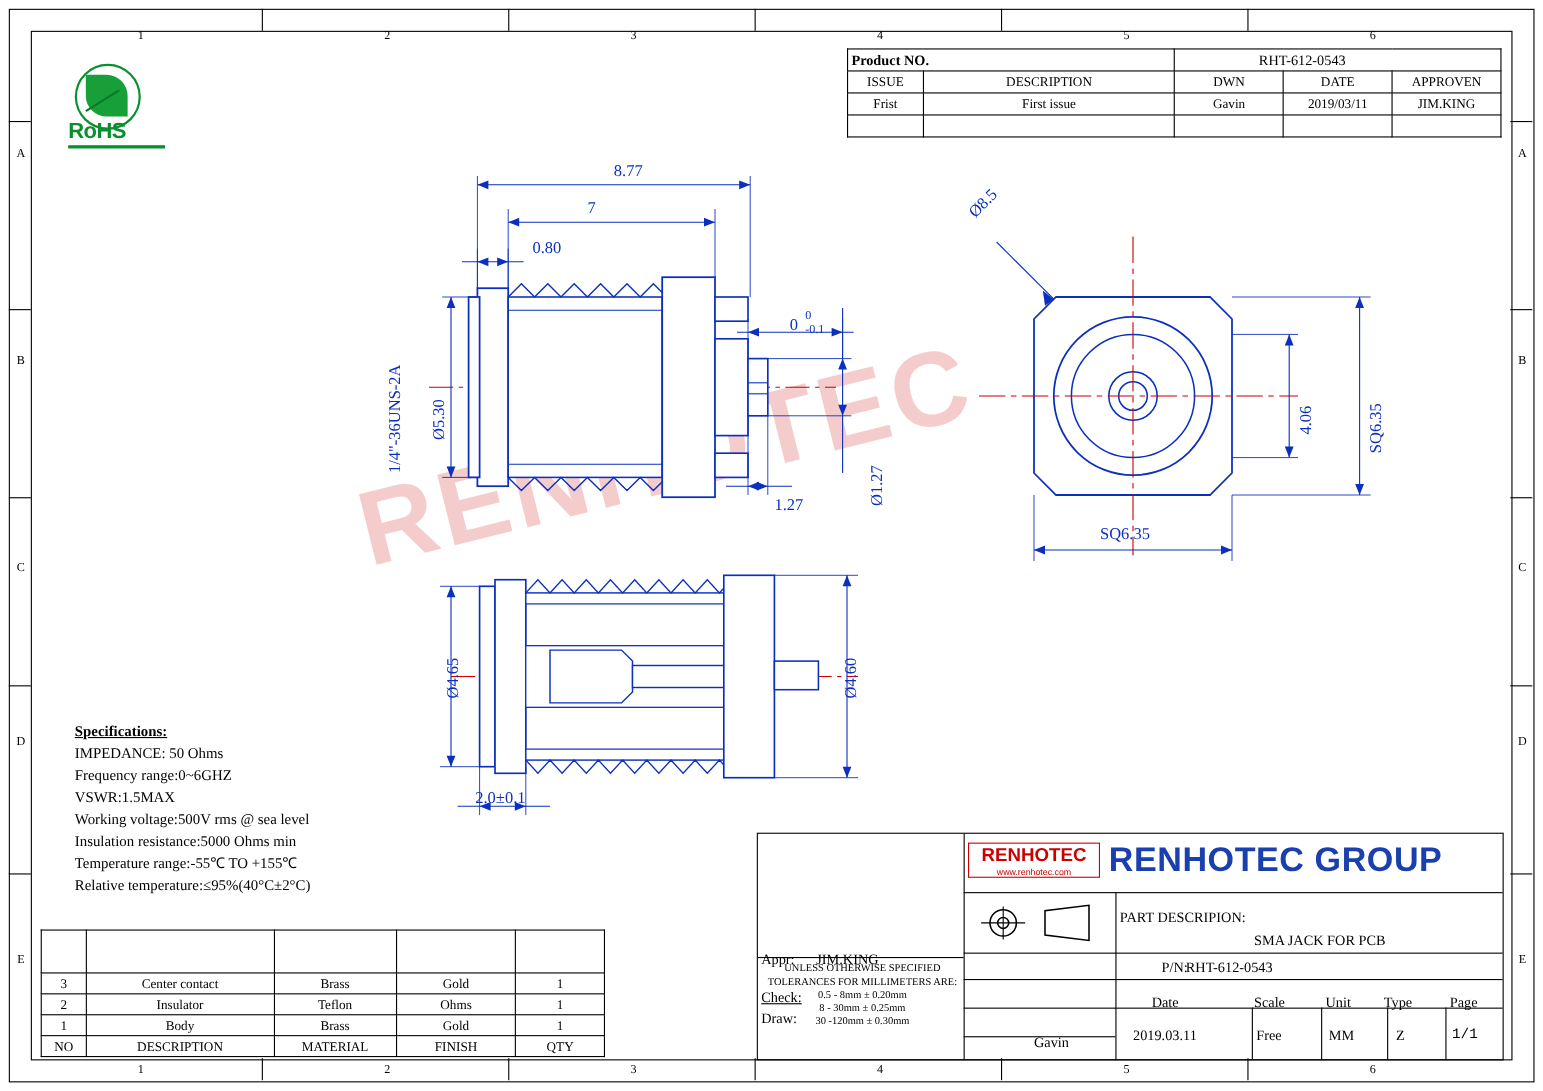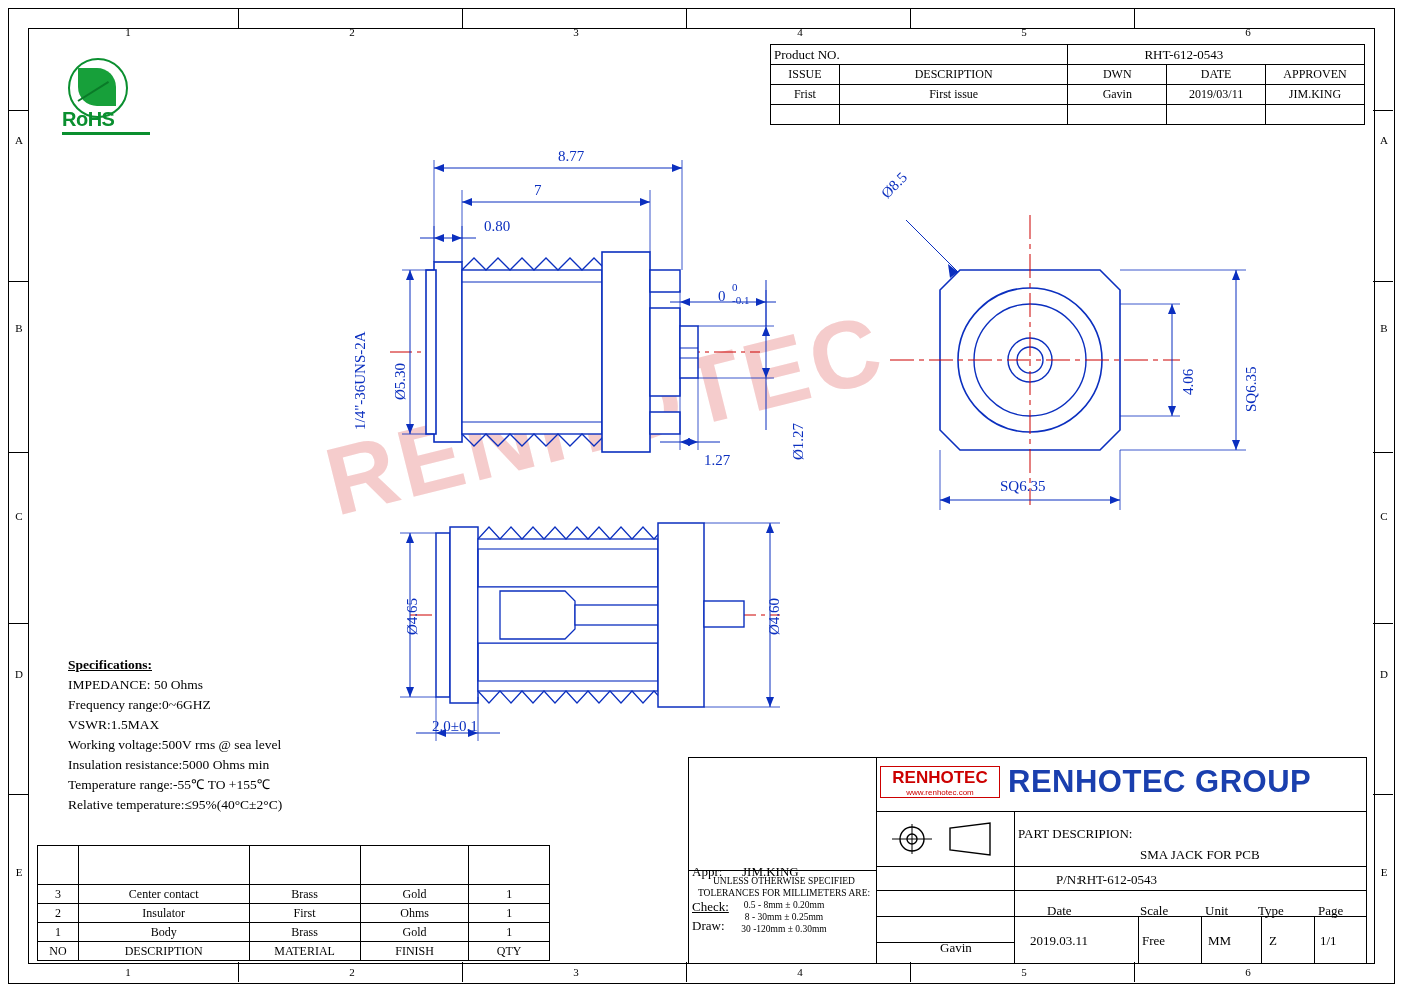--- a/index.html
+++ b/index.html
@@ -123,21 +123,21 @@
       <div class="leaf"></div>
         <div class="stem"></div>
     </div>
     <div class="txt">RoHS</div>
     <div class="under"></div>
   </div>
 
   <table id="titleTop">
     <tbody>
         <tr class="prodno-row">
-      <td colspan="2" style="width:175px;">Product NO.</td>
+      <td colspan="2" style="width:175px;font-weight:bold;">Product NO.</td>
       <td colspan="3" style="text-align:left;padding-left:76px;">RHT-612-0543</td>
     </tr>
     <tr>
       <td style="width:62px;">ISSUE</td>
       <td style="width:222px;">DESCRIPTION</td>
       <td style="width:92px;">DWN</td>
       <td style="width:92px;">DATE</td>
       <td style="width:92px;">APPROVEN</td>
     </tr>
     <tr>
@@ -351,21 +351,21 @@
     <tr>
       <td>3</td>
       <td>Center contact</td>
       <td>Brass</td>
       <td>Gold</td>
       <td>1</td>
     </tr>
     <tr>
       <td>2</td>
       <td>Insulator</td>
-      <td>First</td>
+      <td>Teflon</td>
       <td>Ohms</td>
       <td>1</td>
     </tr>
     <tr>
       <td>1</td>
       <td>Body</td>
       <td>Brass</td>
       <td>Gold</td>
       <td>1</td>
     </tr>
@@ -442,15 +442,15 @@
   <div class="abs" style="left:1140px;top:903px;font-size:13px;">Scale</div>
   <div class="abs" style="left:1142px;top:933px;font-size:13px;">Free</div>
 
   <div class="abs" style="left:1205px;top:903px;font-size:13px;">Unit</div>
   <div class="abs" style="left:1208px;top:933px;font-size:13px;">MM</div>
 
   <div class="abs" style="left:1258px;top:903px;font-size:13px;">Type</div>
   <div class="abs" style="left:1269px;top:933px;font-size:13px;">Z</div>
 
   <div class="abs" style="left:1318px;top:903px;font-size:13px;">Page</div>
-  <div class="abs" style="left:1320px;top:933px;font-size:13px;">1/1</div>
+  <div class="abs" style="left:1320px;top:933px;font-size:13px;font-family:Liberation Mono, monospace;">1/1</div>
 
 </div>
 
 </body></html>

